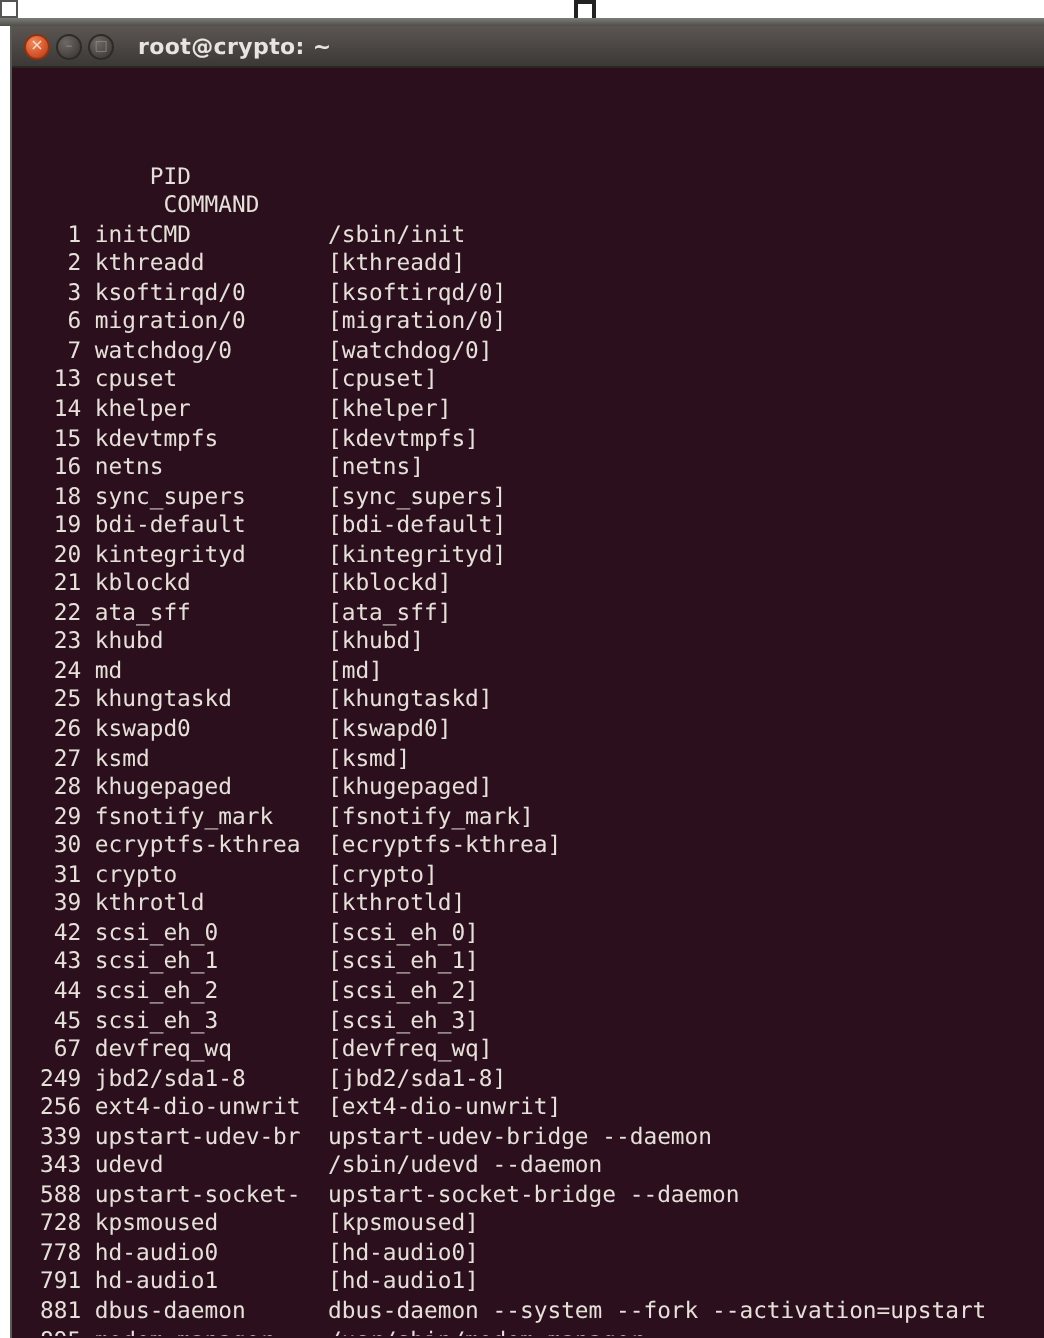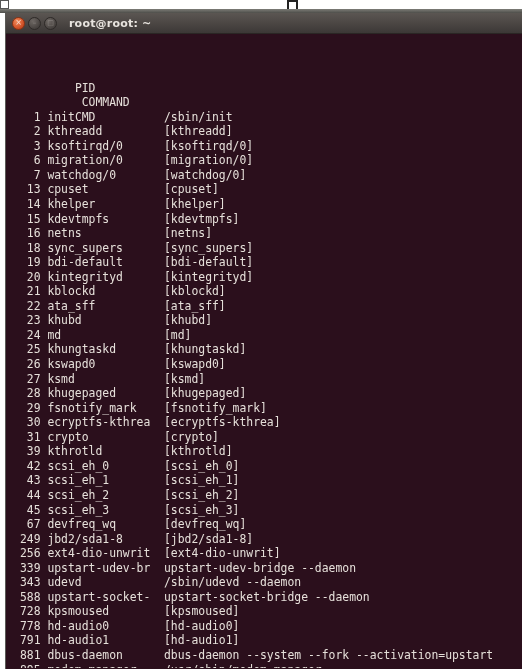--- a/index.html
+++ b/index.html
@@ -155,21 +155,21 @@
     <div id="title-bar">
       <div class="win-btn close">
         <span class="glyph">×</span>
       </div>
       <div class="win-btn min">
         <span class="glyph">–</span>
       </div>
       <div class="win-btn max">
         <span class="glyph">□</span>
       </div>
-      <div id="window-title">root@root: ~</div>
+      <div id="window-title">root@crypto: ~</div>
     </div>
 
     <div id="terminal-body">
       <div class="term-line" id="header-line">
         <span class="col-pid">PID</span>
         <span class="col-cmd">COMMAND</span>
         <span class="col-full">CMD</span>
       </div>
       <div id="process-rows"><div class="term-line"><span class="col-pid">1</span><span class="col-cmd">init</span><span class="col-full">/sbin/init</span></div><div class="term-line"><span class="col-pid">2</span><span class="col-cmd">kthreadd</span><span class="col-full">[kthreadd]</span></div><div class="term-line"><span class="col-pid">3</span><span class="col-cmd">ksoftirqd/0</span><span class="col-full">[ksoftirqd/0]</span></div><div class="term-line"><span class="col-pid">6</span><span class="col-cmd">migration/0</span><span class="col-full">[migration/0]</span></div><div class="term-line"><span class="col-pid">7</span><span class="col-cmd">watchdog/0</span><span class="col-full">[watchdog/0]</span></div><div class="term-line"><span class="col-pid">13</span><span class="col-cmd">cpuset</span><span class="col-full">[cpuset]</span></div><div class="term-line"><span class="col-pid">14</span><span class="col-cmd">khelper</span><span class="col-full">[khelper]</span></div><div class="term-line"><span class="col-pid">15</span><span class="col-cmd">kdevtmpfs</span><span class="col-full">[kdevtmpfs]</span></div><div class="term-line"><span class="col-pid">16</span><span class="col-cmd">netns</span><span class="col-full">[netns]</span></div><div class="term-line"><span class="col-pid">18</span><span class="col-cmd">sync_supers</span><span class="col-full">[sync_supers]</span></div><div class="term-line"><span class="col-pid">19</span><span class="col-cmd">bdi-default</span><span class="col-full">[bdi-default]</span></div><div class="term-line"><span class="col-pid">20</span><span class="col-cmd">kintegrityd</span><span class="col-full">[kintegrityd]</span></div><div class="term-line"><span class="col-pid">21</span><span class="col-cmd">kblockd</span><span class="col-full">[kblockd]</span></div><div class="term-line"><span class="col-pid">22</span><span class="col-cmd">ata_sff</span><span class="col-full">[ata_sff]</span></div><div class="term-line"><span class="col-pid">23</span><span class="col-cmd">khubd</span><span class="col-full">[khubd]</span></div><div class="term-line"><span class="col-pid">24</span><span class="col-cmd">md</span><span class="col-full">[md]</span></div><div class="term-line"><span class="col-pid">25</span><span class="col-cmd">khungtaskd</span><span class="col-full">[khungtaskd]</span></div><div class="term-line"><span class="col-pid">26</span><span class="col-cmd">kswapd0</span><span class="col-full">[kswapd0]</span></div><div class="term-line"><span class="col-pid">27</span><span class="col-cmd">ksmd</span><span class="col-full">[ksmd]</span></div><div class="term-line"><span class="col-pid">28</span><span class="col-cmd">khugepaged</span><span class="col-full">[khugepaged]</span></div><div class="term-line"><span class="col-pid">29</span><span class="col-cmd">fsnotify_mark</span><span class="col-full">[fsnotify_mark]</span></div><div class="term-line"><span class="col-pid">30</span><span class="col-cmd">ecryptfs-kthrea</span><span class="col-full">[ecryptfs-kthrea]</span></div><div class="term-line"><span class="col-pid">31</span><span class="col-cmd">crypto</span><span class="col-full">[crypto]</span></div><div class="term-line"><span class="col-pid">39</span><span class="col-cmd">kthrotld</span><span class="col-full">[kthrotld]</span></div><div class="term-line"><span class="col-pid">42</span><span class="col-cmd">scsi_eh_0</span><span class="col-full">[scsi_eh_0]</span></div><div class="term-line"><span class="col-pid">43</span><span class="col-cmd">scsi_eh_1</span><span class="col-full">[scsi_eh_1]</span></div><div class="term-line"><span class="col-pid">44</span><span class="col-cmd">scsi_eh_2</span><span class="col-full">[scsi_eh_2]</span></div><div class="term-line"><span class="col-pid">45</span><span class="col-cmd">scsi_eh_3</span><span class="col-full">[scsi_eh_3]</span></div><div class="term-line"><span class="col-pid">67</span><span class="col-cmd">devfreq_wq</span><span class="col-full">[devfreq_wq]</span></div><div class="term-line"><span class="col-pid">249</span><span class="col-cmd">jbd2/sda1-8</span><span class="col-full">[jbd2/sda1-8]</span></div><div class="term-line"><span class="col-pid">256</span><span class="col-cmd">ext4-dio-unwrit</span><span class="col-full">[ext4-dio-unwrit]</span></div><div class="term-line"><span class="col-pid">339</span><span class="col-cmd">upstart-udev-br</span><span class="col-full">upstart-udev-bridge --daemon</span></div><div class="term-line"><span class="col-pid">343</span><span class="col-cmd">udevd</span><span class="col-full">/sbin/udevd --daemon</span></div><div class="term-line"><span class="col-pid">588</span><span class="col-cmd">upstart-socket-</span><span class="col-full">upstart-socket-bridge --daemon</span></div><div class="term-line"><span class="col-pid">728</span><span class="col-cmd">kpsmoused</span><span class="col-full">[kpsmoused]</span></div><div class="term-line"><span class="col-pid">778</span><span class="col-cmd">hd-audio0</span><span class="col-full">[hd-audio0]</span></div><div class="term-line"><span class="col-pid">791</span><span class="col-cmd">hd-audio1</span><span class="col-full">[hd-audio1]</span></div><div class="term-line"><span class="col-pid">881</span><span class="col-cmd">dbus-daemon</span><span class="col-full">dbus-daemon --system --fork --activation=upstart</span></div><div class="term-line"><span class="col-pid">895</span><span class="col-cmd">modem-manager</span><span class="col-full">/usr/sbin/modem-manager</span></div></div>
     </div>

